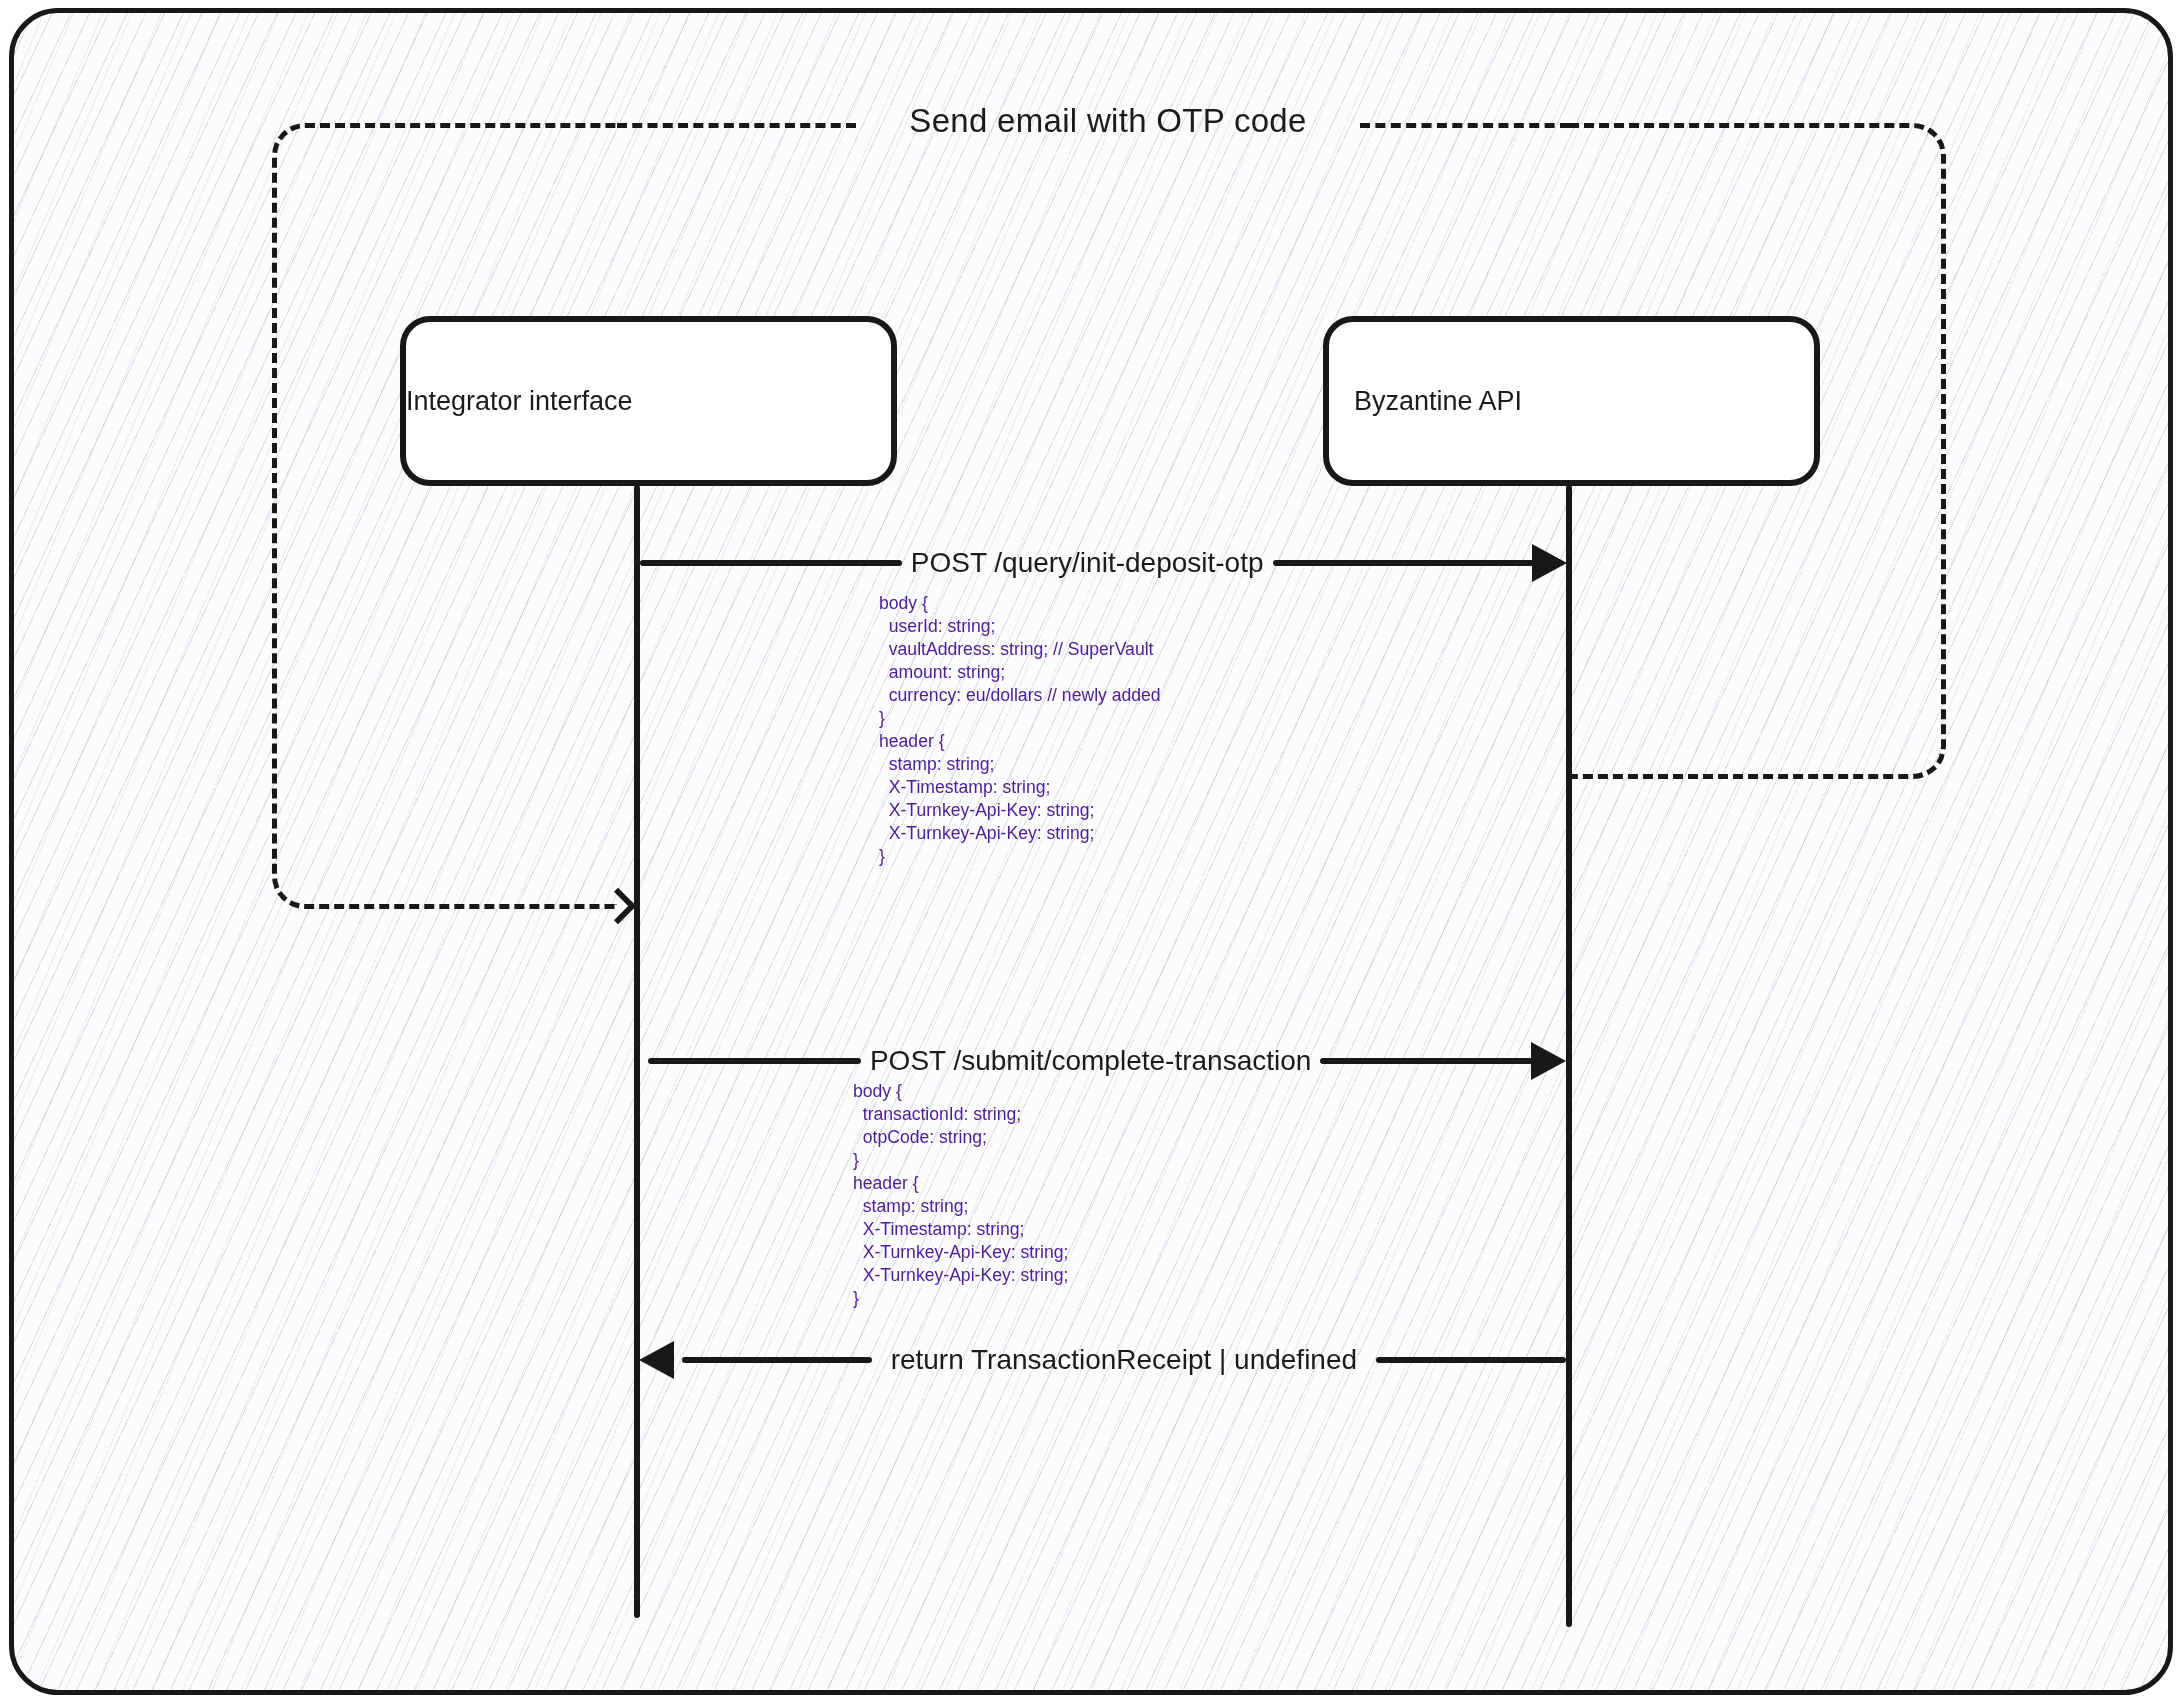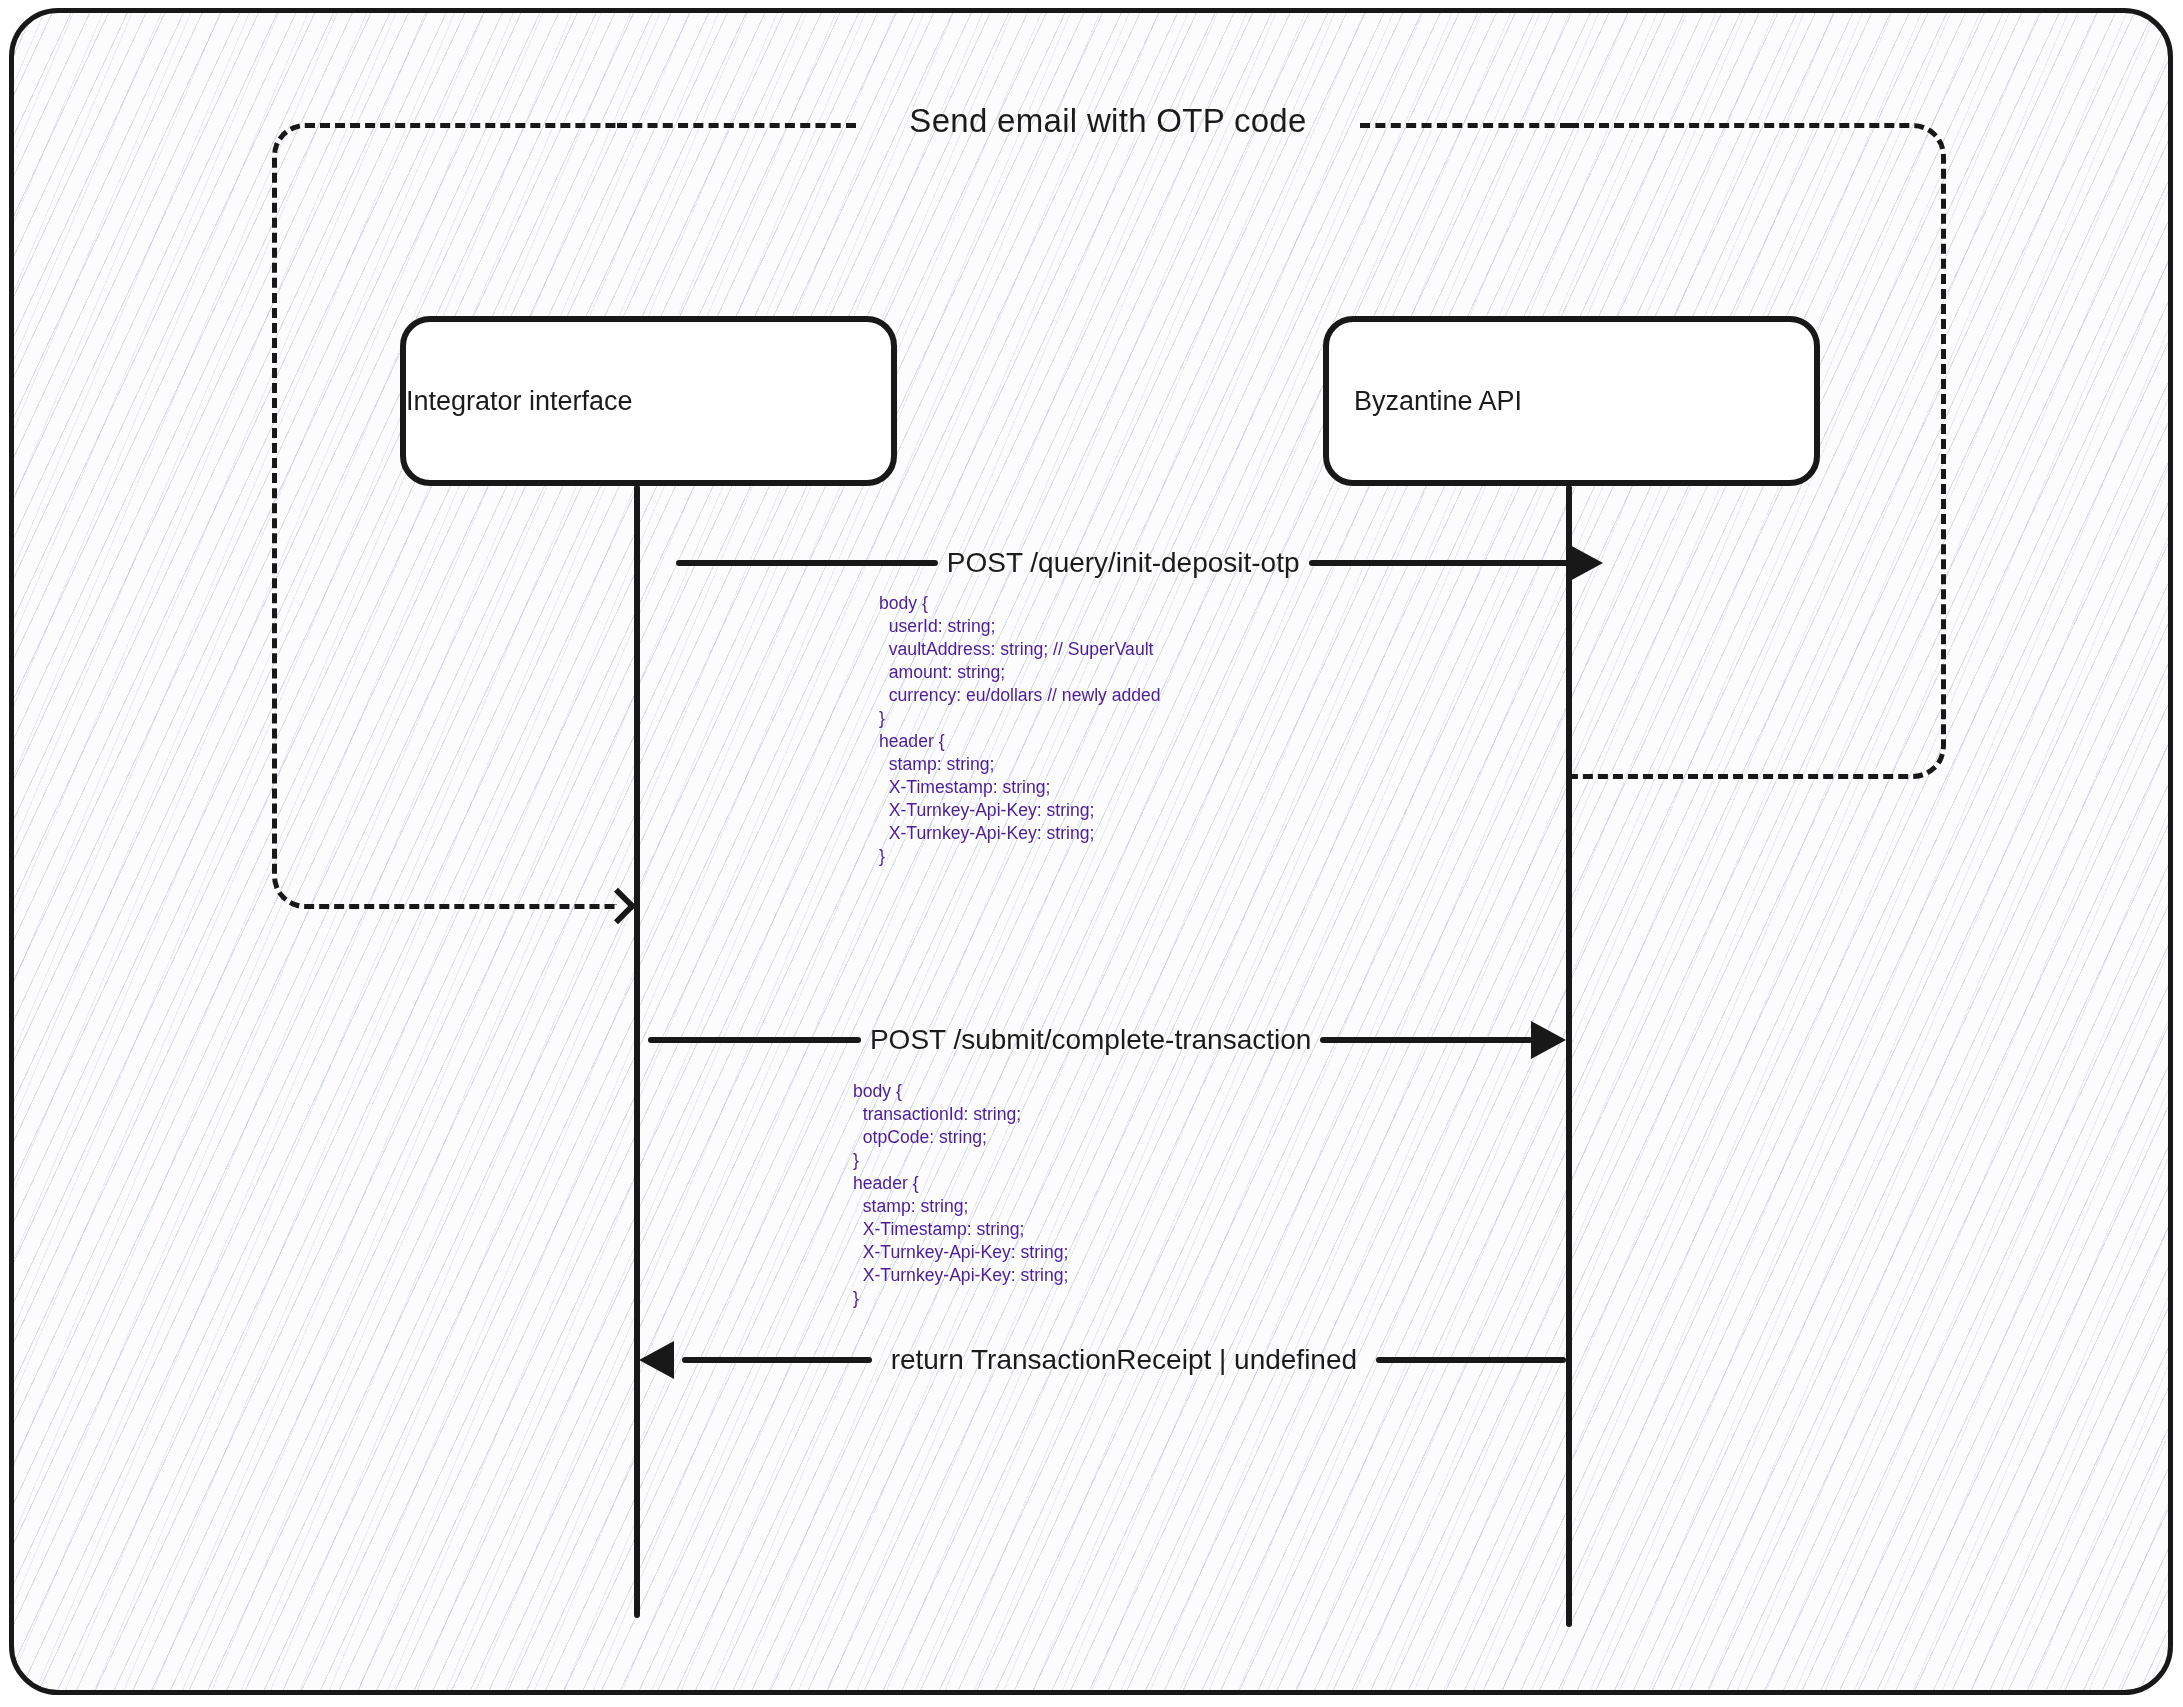--- a/index.html
+++ b/index.html
@@ -129,23 +129,23 @@
     margin-left: -2.3px;
   }
   .head-l {
     flex: 0 0 auto;
     width: 0; height: 0;
     border-top: 19px solid transparent;
     border-bottom: 19px solid transparent;
     border-right: 35px solid #181818;
     margin-right: -2.3px;
   }
-  .msg-1 { left: 676px; top: 543px;  width: 927px; }
+  .msg-1 { left: 640px; top: 543px;  width: 927px; }
   .msg-2 { left: 642px; top: 889px; width: 925px; }
-  .msg-3 { left: 648px; top: 1020px; width: 918px; }
+  .msg-3 { left: 648px; top: 1041px; width: 918px; }
   .msg-4 { left: 639px; top: 1340px; width: 927px; gap: 10px; }
 
   
   .payload {
     position: absolute;
     font-family: Liberation Sans, sans-serif;
     font-size: 17.6px;
     line-height: 23px;
     white-space: pre;
     color: #4c1d95;

